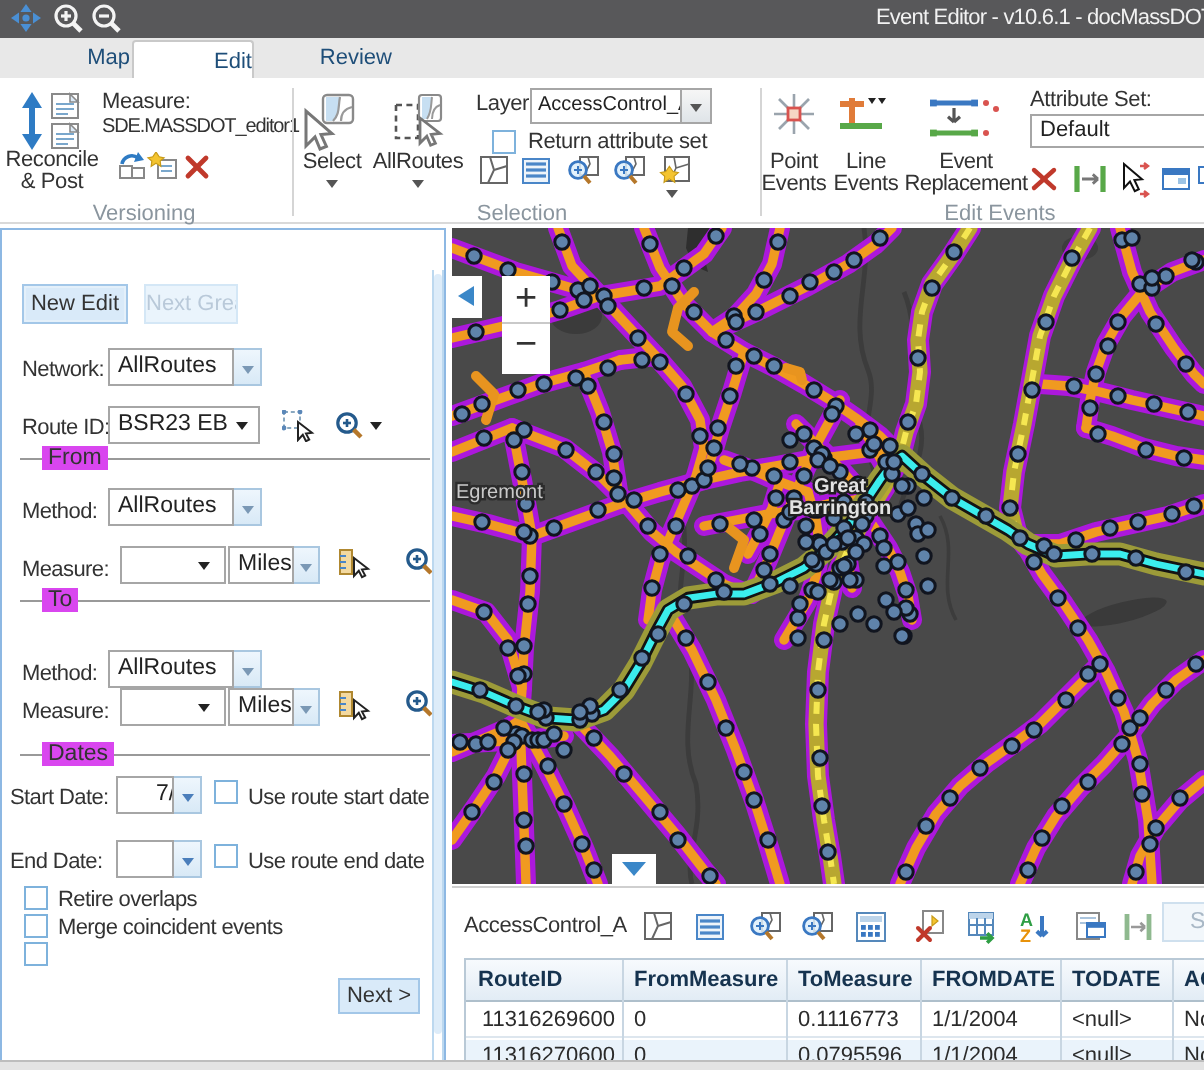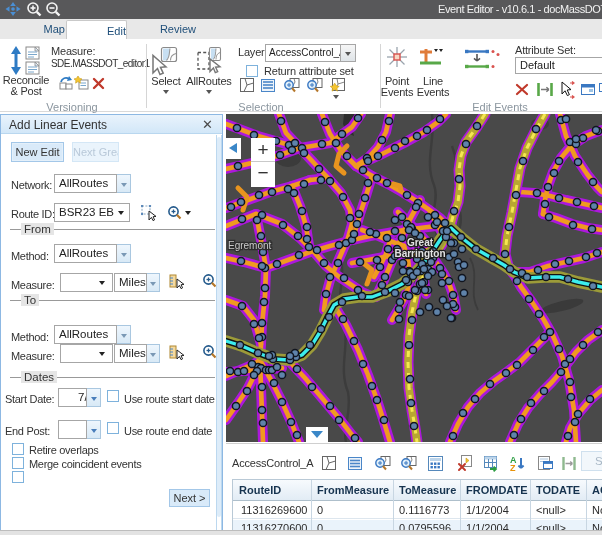--- a/index.html
+++ b/index.html
@@ -22,21 +22,21 @@
 .cb{position:absolute;width:12px;height:12px;background:#fff;border:1px solid #7eb2dc}
 
 #panel{position:absolute;left:0;top:114px;width:223px;height:417px;background:#fff;border:1px solid #8db8e3}
 #phead{position:absolute;left:0;top:0;width:221px;height:19px;background:linear-gradient(#e9f3fc,#d2e7f8);border-bottom:1px solid #b9d7ef}
 #phead .t{position:absolute;left:8px;top:3px;font-size:12px;color:#333}
 #phead .x{position:absolute;left:201px;top:2px;font-size:13px;color:#555;font-weight:bold}
 .plabel{position:absolute;font-size:11px;letter-spacing:-0.3px;color:#333;white-space:nowrap}
 .pbtn{position:absolute;background:#d9eaf9;border:1px solid #a3c7e8;font-size:11px;color:#333;text-align:center;white-space:nowrap;overflow:hidden}
 .pbtn.dis{background:#eaf4fc;border-color:#d4e7f6;color:#b9c9d9}
 .sep{position:absolute;height:1px;background:#999}
-.septx{position:absolute;font-size:11.5px;color:#333;background:#e5e5e5;padding:0 3px}
+.septx{position:absolute;font-size:11.5px;color:#333;background:#d946ef;padding:0 3px}
 #pscroll{position:absolute;left:215px;top:20px;width:6px;height:396px;background:#fff;border-left:1px solid #bcd8ef;border-right:1px solid #bcd8ef}
 #pscroll .thumb{position:absolute;left:0;top:2px;width:4px;height:380px;background:#ddecf9;border-radius:2px}
 
 #map{position:absolute;left:226px;top:114px;width:376px;height:328px;background:#494949;overflow:hidden}
 .mapbtn{position:absolute;background:#fff;text-align:center}
 
 #tablearea{position:absolute;left:226px;top:443px;width:376px;height:87px;background:#fff;border-top:1px solid #cfcfcf}
 #ttool{position:absolute;left:0;top:0;width:376px;height:34px;background:#fff}
 #ttool .name{position:absolute;left:6px;top:13px;font-size:11px;color:#333}
 #tbl{position:absolute;left:6px;top:34px;width:370px;height:53px;border:1px solid #b9c9d6;border-right:none;border-bottom:none;overflow:hidden}
@@ -201,20 +201,21 @@
   <rect x="1" y="1.8" width="3.4" height="3.4" fill="#3a78c2"></rect>
       <rect x="21.6" y="1.8" width="3.4" height="3.4" fill="#3a78c2"></rect>
   <circle cx="29" cy="3.5" r="1.5" fill="#d9534f"></circle>
       <circle cx="34" cy="6.5" r="1.5" fill="#d9534f"></circle>
   <path d="M13,6 L13,13 M13,13 L10,10.4 M13,13 L16,10.4" stroke="#555" stroke-width="1.6" fill="none"></path>
   <line x1="3" y1="18.5" x2="23" y2="18.5" stroke="#58a848" stroke-width="2.4"></line>
   <rect x="1" y="16.8" width="3.4" height="3.4" fill="#58a848"></rect>
       <rect x="21.6" y="16.8" width="3.4" height="3.4" fill="#58a848"></rect>
   <circle cx="29" cy="18.5" r="1.5" fill="#d9534f"></circle>
  </svg>
+ <div class="btext" style="left:448px;top:37px;width:70px;letter-spacing:-0.3px">Event<br>Replacement</div>
  <div class="btext" style="left:515px;top:6px;text-align:left">Attribute Set:</div>
  <div class="dd" style="left:515px;top:18px;width:95px;height:17px;line-height:15px;padding-left:4px">Default</div>
  <svg class="icon" style="left:515px;top:42px" width="92" height="18">
   <g stroke="#c0392b" stroke-width="2.2" stroke-linecap="round">
         <line x1="2" y1="4" x2="12" y2="13"></line>
         <line x1="12" y1="4" x2="2" y2="13"></line>
       </g>
   <g transform="translate(22,0)">
    <line x1="1.5" y1="2" x2="1.5" y2="15" stroke="#58a848" stroke-width="2.6"></line>
    <line x1="14.5" y1="2" x2="14.5" y2="15" stroke="#58a848" stroke-width="2.6"></line>
@@ -232,24 +233,20 @@
   </g>
   <g transform="translate(84,0)">
    <rect x="0.5" y="2.5" width="11" height="8" fill="#fff" stroke="#3a78c2"></rect>
    <rect x="3.5" y="6.5" width="11" height="8" fill="#fff" stroke="#3a78c2"></rect>
   </g>
  </svg>
  <div class="glabel" style="left:469px;width:62px">Edit Events</div>
 </div>
 
 <div id="panel">
- <div id="phead">
-      <div class="t">Add Linear Events</div>
-      <div class="x" style="font-weight:normal;font-size:13px;color:#4a4a4a">✕</div>
-    </div>
  <div class="pbtn" style="left:10px;top:27px;width:53px;height:20px;line-height:18px;box-shadow:inset 0 0 0 1px #e4f0fa">New Edit</div>
  <div class="pbtn dis" style="left:71px;top:27px;width:47px;height:20px;line-height:18px">Next Great</div>
 
  <div class="plabel" style="left:10px;top:64px">Network:</div>
  <div class="dd" style="left:53px;top:59px;width:63px;height:19px;line-height:17px;padding-left:4px;font-size:11.5px">AllRoutes</div>
  <div class="ddbtn" style="left:116px;top:59px;width:14px;height:19px;background:linear-gradient(#eef6fd,#d8e9f6);border-color:#a9c7e0">
       <div class="arr" style="left:3.5px;top:8px;border-top-color:#7a98b5"></div>
     </div>
 
  <div class="plabel" style="left:10px;top:93px">Route ID:</div>
@@ -335,21 +332,21 @@
  <div class="septx" style="left:20px;top:256px">Dates</div>
 
  <div class="plabel" style="left:4px;top:278px">Start Date:</div>
  <div class="dd" style="left:57px;top:273px;width:29px;height:19px;line-height:17px;padding-left:19px;font-size:11.5px;overflow:hidden">7/18/</div>
  <div class="ddbtn" style="left:86px;top:273px;width:14px;height:19px;background:linear-gradient(#eef6fd,#d8e9f6);border-color:#a9c7e0">
       <div class="arr" style="left:3.5px;top:8px;border-top-color:#4a7ebb"></div>
     </div>
  <div class="cb" style="left:106px;top:275px"></div>
  <div class="plabel" style="left:123px;top:278px">Use route start date</div>
 
- <div class="plabel" style="left:4px;top:310px">End Post:</div>
+ <div class="plabel" style="left:4px;top:310px">End Date:</div>
  <div class="dd" style="left:57px;top:305px;width:29px;height:19px"></div>
  <div class="ddbtn" style="left:86px;top:305px;width:14px;height:19px;background:linear-gradient(#eef6fd,#d8e9f6);border-color:#a9c7e0">
       <div class="arr" style="left:3.5px;top:8px;border-top-color:#4a7ebb"></div>
     </div>
  <div class="cb" style="left:106px;top:307px"></div>
  <div class="plabel" style="left:123px;top:310px">Use route end date</div>
 
  <div class="cb" style="left:11px;top:328px"></div>
  <div class="plabel" style="left:28px;top:329px">Retire overlaps</div>
  <div class="cb" style="left:11px;top:342px"></div>

